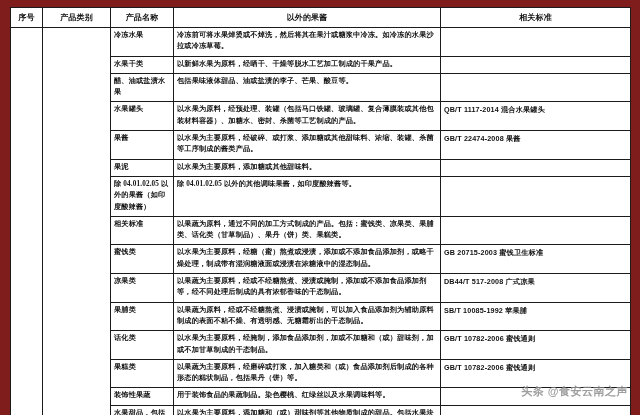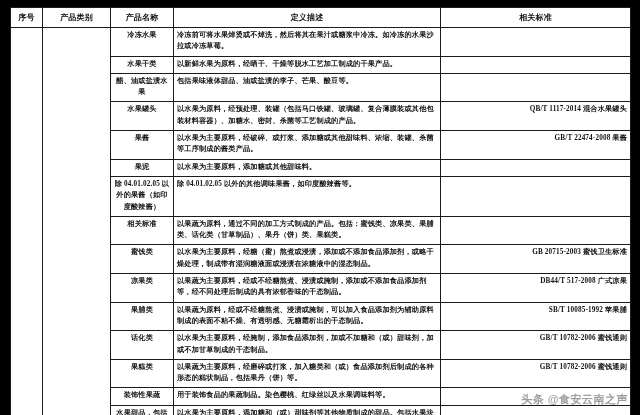--- a/index.html
+++ b/index.html
@@ -14,21 +14,21 @@
     font-family: "Liberation Serif", "DejaVu Serif", serif;
     color: #111111;
     position: relative;
   }
   #page {
     position: absolute;
     left: 0;
     top: 0;
     width: 640px;
     height: 415px;
-    background: #000000;
+    background: #7f1d1d;
   }
   table.spec-table {
     position: absolute;
     left: 10px;
     top: 7px;
     width: 620px;
     border-collapse: collapse;
     table-layout: fixed;
     background: #ffffff;
   }
@@ -52,28 +52,28 @@
     font-weight: bold;
   }
   
   col.c-seq      { width: 32px; }
   col.c-cat      { width: 68px; }
   col.c-name     { width: 63px; }
   col.c-def      { width: 267px; }
   col.c-std      { width: 190px; }
 
   td.seq-cell, td.cat-cell { background: #ffffff; }
-  td.name-cell { text-align: center; }
+  td.name-cell { text-align: left; }
   td.def-cell  { text-align: left; }
-  td.std-cell  { text-align: right; font-family: Liberation Serif, serif; }
+  td.std-cell  { text-align: left; font-family: Liberation Sans, sans-serif; }
 
   .watermark {
     position: absolute;
     right: 12px;
-    bottom: 8px;
+    bottom: 16px;
     display: flex;
     align-items: center;
     gap: 3px;
     font-size: 11px;
     color: #8e8e8e;
     font-family: "Liberation Sans", sans-serif;
     font-weight: bold;
     letter-spacing: 0.5px;
     opacity: 0.85;
     pointer-events: none;
@@ -90,21 +90,21 @@
         <col class="c-cat">
         <col class="c-name">
         <col class="c-def">
         <col class="c-std">
     </colgroup>
     <thead>
       <tr>
         <th>序号</th>
         <th>产品类别</th>
         <th>产品名称</th>
-        <th>定义描述</th>
+        <th>以外的果酱</th>
         <th>相关标准</th>
       </tr>
     </thead>
     <tbody id="table-body">
         <tr>
           <td class="seq-cell" rowspan="15"></td>
           <td class="cat-cell" rowspan="15"></td>
           <td class="name-cell">冷冻水果</td>
           <td class="def-cell">冷冻前可将水果焯烫或不焯洗，然后将其在果汁或糖浆中冷冻。如冷冻的水果沙拉或冷冻草莓。</td>
           <td class="std-cell"></td>

